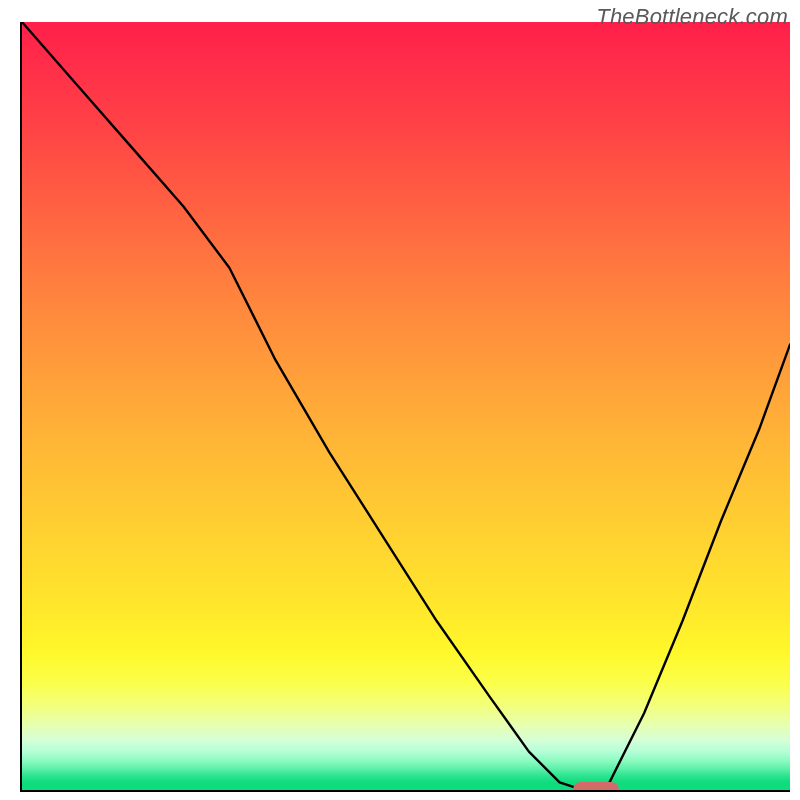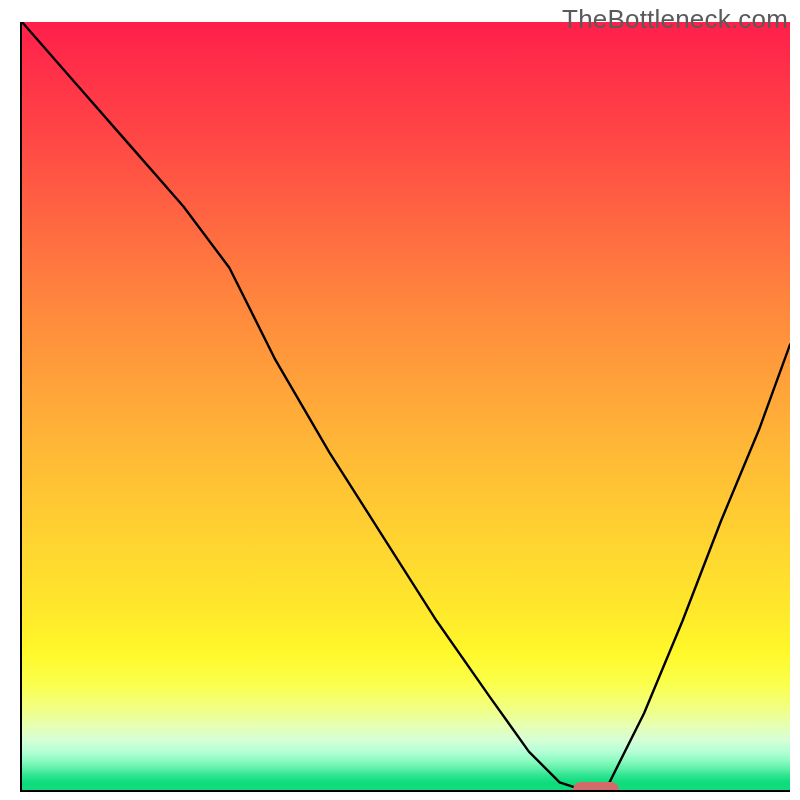--- a/index.html
+++ b/index.html
@@ -3,24 +3,25 @@
 <meta charset="utf-8">
 <style>
   * { margin: 0; padding: 0; box-sizing: border-box; }
   html, body { width: 800px; height: 800px; overflow: hidden; background: #fff; }
   .wrap { position: relative; width: 800px; height: 800px; }
   .watermark {
     position: absolute;
     top: 4px;
     right: 12px;
     font-family: Arial, Helvetica, sans-serif;
-    font-size: 26px;
+    font-size: 22px;
     color: #5a5a5a;
     letter-spacing: 0.2px;
     z-index: 5;
+    font-style: italic;
   }
   .plot {
     position: absolute;
     left: 20px;
     top: 22px;
     width: 770px;
     height: 770px;
     border-left: 2px solid #000;
     border-bottom: 2px solid #000;
     overflow: hidden;

